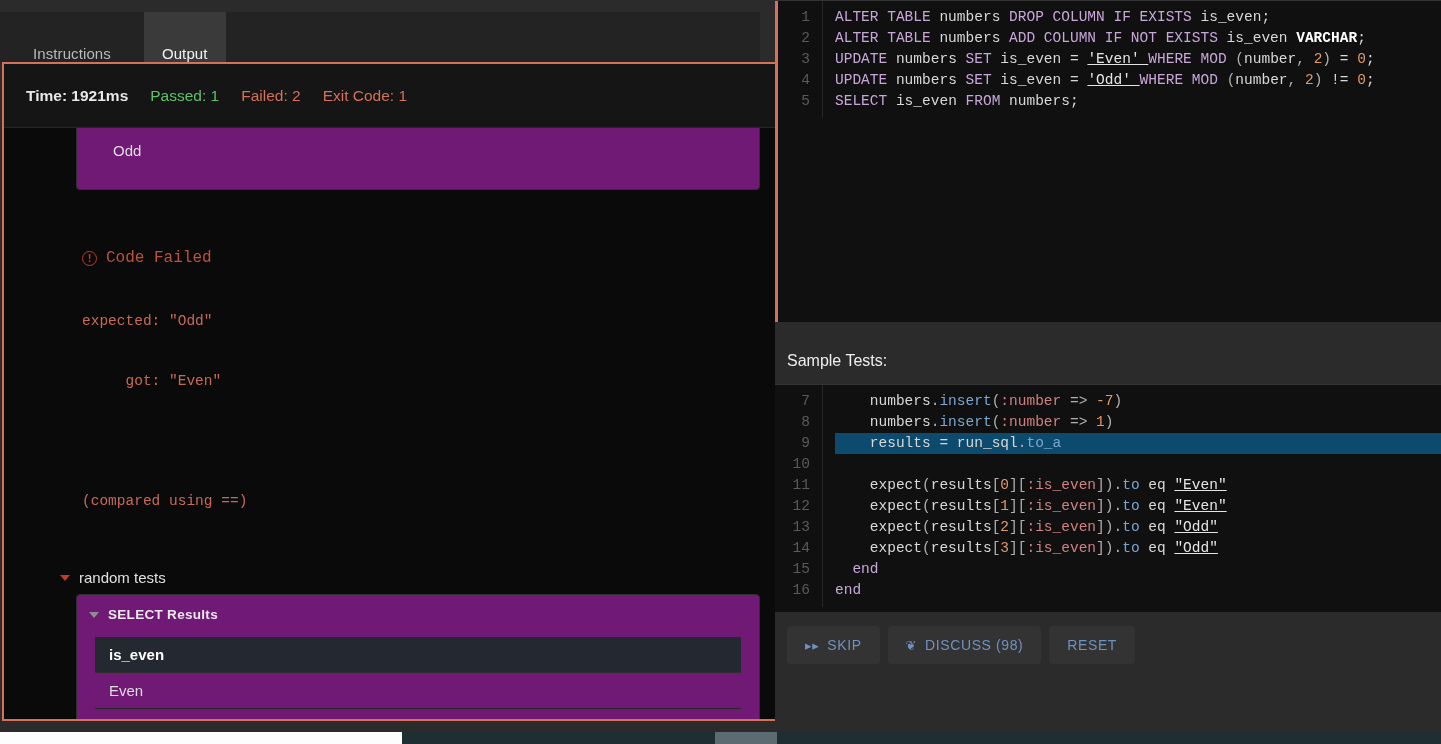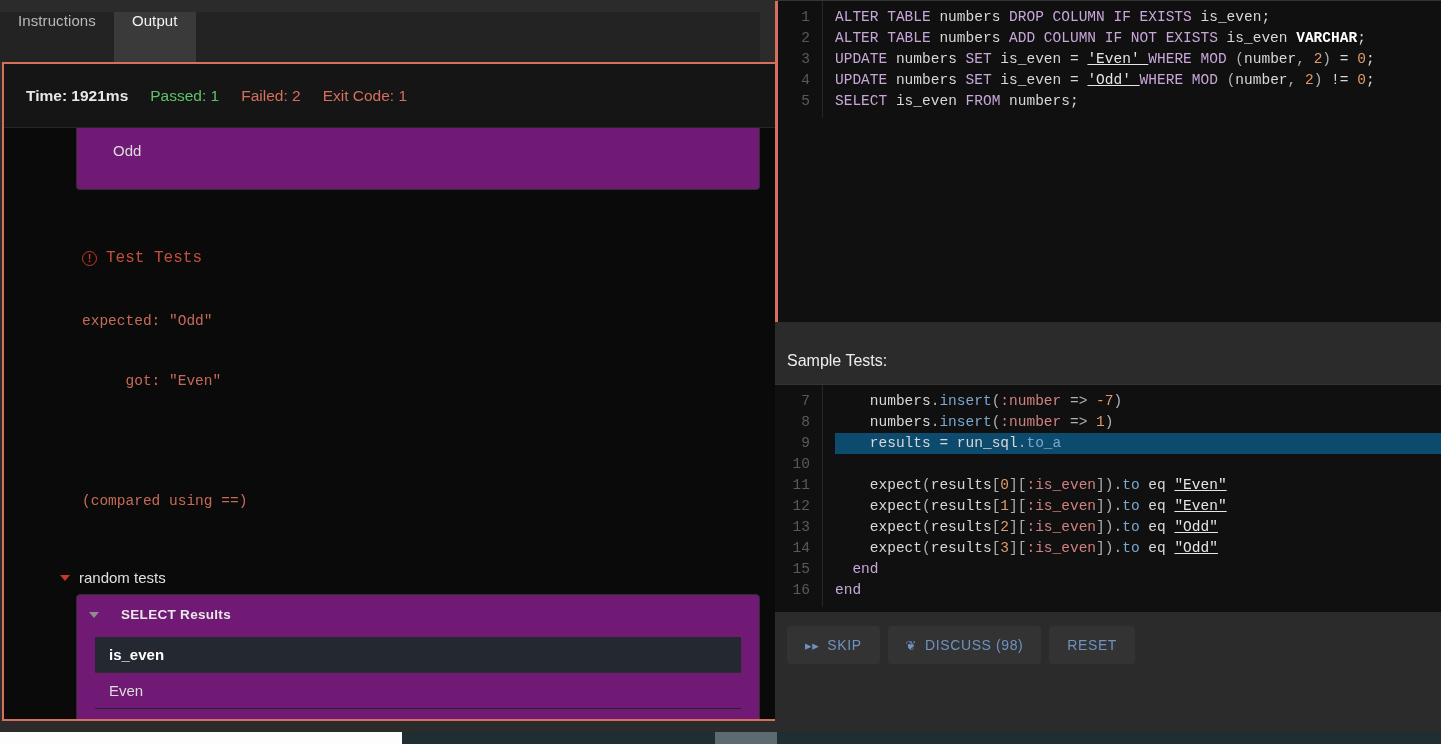--- a/index.html
+++ b/index.html
@@ -15,25 +15,26 @@
   #left-pane {
     position: absolute; left: 0; top: 0; width: 760px; height: 735px;
     background: #2b2b2b;
   }
   #tabbar {
     position: absolute; left: 0; top: 12px; width: 760px; height: 50px;
     background: #232323;
     display: flex; align-items: stretch;
   }
   .tab {
-    display: flex; align-items: flex-start; justify-content: center;
+    display: flex; align-items: flex-end; justify-content: center;
     padding: 0 18px;
     font-size: 15px; color: #b9b9b9;
     cursor: pointer; user-select: none;
     letter-spacing: .1px;
+    margin-left: 15px;
   }
   .tab.active { background: #3a3a3a; color: #f2f2f2; }
 
   #output-panel {
     position: absolute; left: 2px; top: 62px; width: 808px; height: 659px;
     border: 2px solid #d4705c;
     background: #0a0a0a;
     overflow: hidden;
   }
   #summary-bar {
@@ -55,21 +56,21 @@
   #output-inner { position: relative; padding: 0 34px 0 0; }
 
   
   .res-box {
     margin: 0 14px 0 72px;
     border: 1px solid #2e2e2e; border-radius: 4px;
     background: #701a75;
   }
   .res-box.first { border-top: none; border-radius: 0 0 4px 4px; margin-top: -1px; }
   .res-head {
-    display: flex; align-items: center; gap: 22px;
+    display: flex; align-items: center; gap: 9px;
     padding: 12px 0 9px 12px;
     color: #e8e8e8; font-size: 13.5px; font-weight: bold;
     letter-spacing: .3px;
   }
   .caret {
     width: 0; height: 0;
     border-left: 5px solid transparent; border-right: 5px solid transparent;
     border-top: 6px solid #8e8e8e;
   }
   .caret.red { border-top-color: #c0392b; }
@@ -235,21 +236,21 @@
       <div id="output-scroll">
         <div id="output-inner">
 
           <div class="res-box first">
             <div class="single-cell">Odd</div>
           </div>
 
           <div class="fail-block">
             <div class="fail-title">
               <span class="err-icon">!</span>
-              <span>Test Tests</span>
+              <span>Code Failed</span>
             </div>
             <div>expected: "Odd"</div>
             <div>     got: "Even"</div>
             <div style="height:20px"></div>
             <div>(compared using ==)</div>
           </div>
 
           <div class="group-row">
             <span class="caret red"></span>
             <span>random tests</span>

